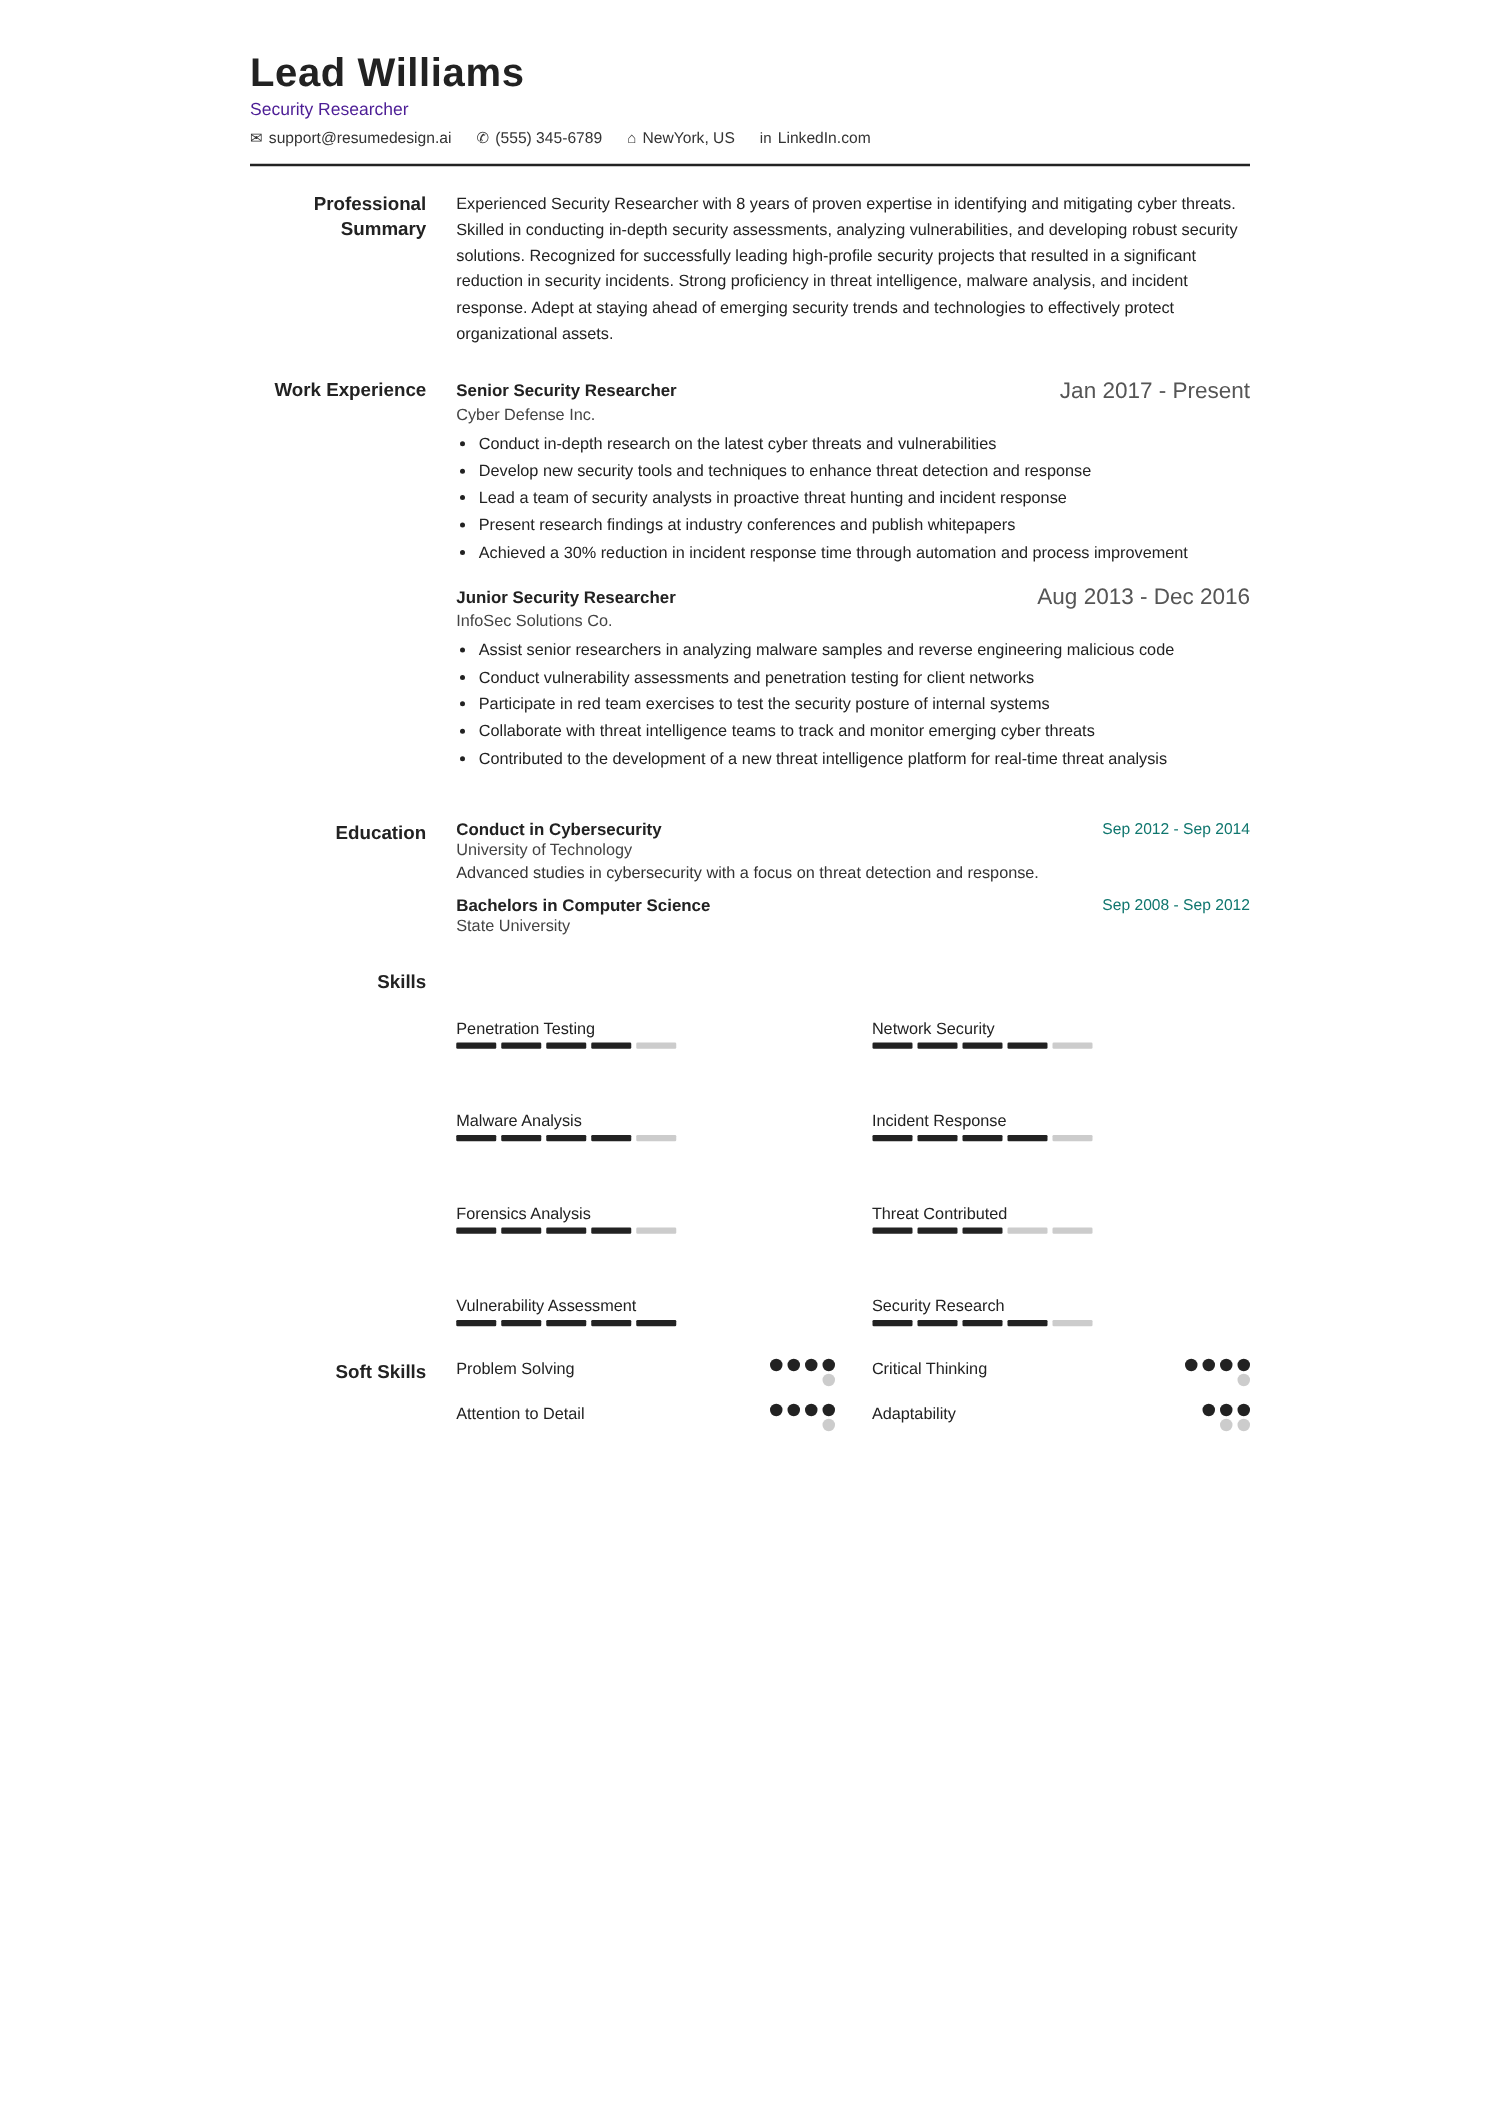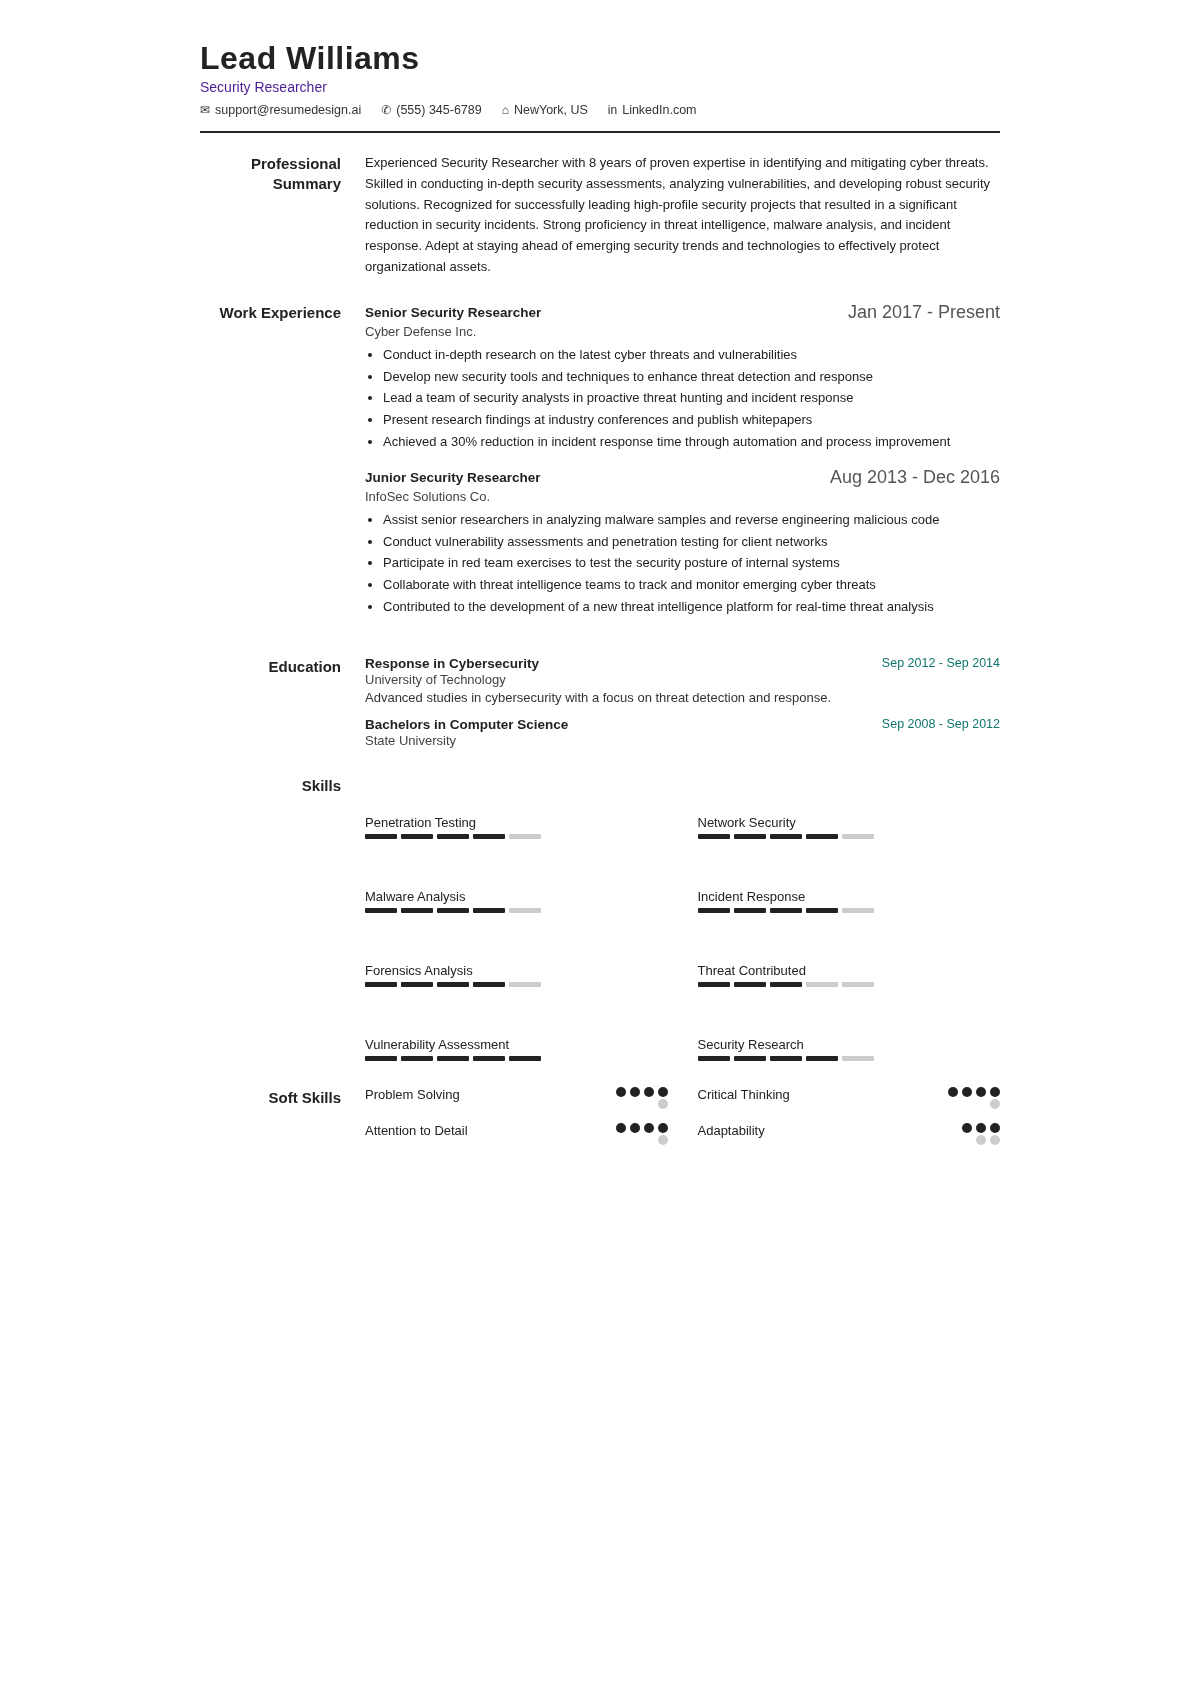--- a/index.html
+++ b/index.html
@@ -254,21 +254,21 @@
         </ul>
       </div>
     </div>
 </div>
 
 <div class="section">
   <div class="section-label">Education</div>
   <div class="section-content" id="edu-content">
       <div>
         <div class="edu-header">
-          <span class="edu-degree">Response in Cybersecurity</span>
+          <span class="edu-degree">Conduct in Cybersecurity</span>
           <span class="edu-date">Sep 2012 - Sep 2014</span>
         </div>
         <div class="edu-school">University of Technology</div>
         <div class="edu-desc">Advanced studies in cybersecurity with a focus on threat detection and response.</div>
       </div>
       <div>
         <div class="edu-header">
           <span class="edu-degree">Bachelors in Computer Science</span>
           <span class="edu-date">Sep 2008 - Sep 2012</span>
         </div>

